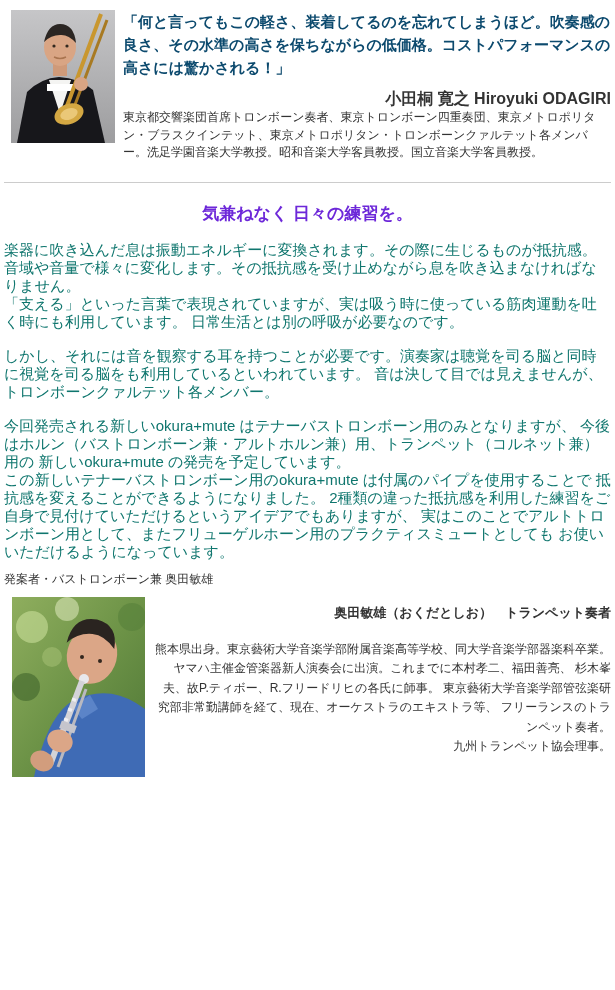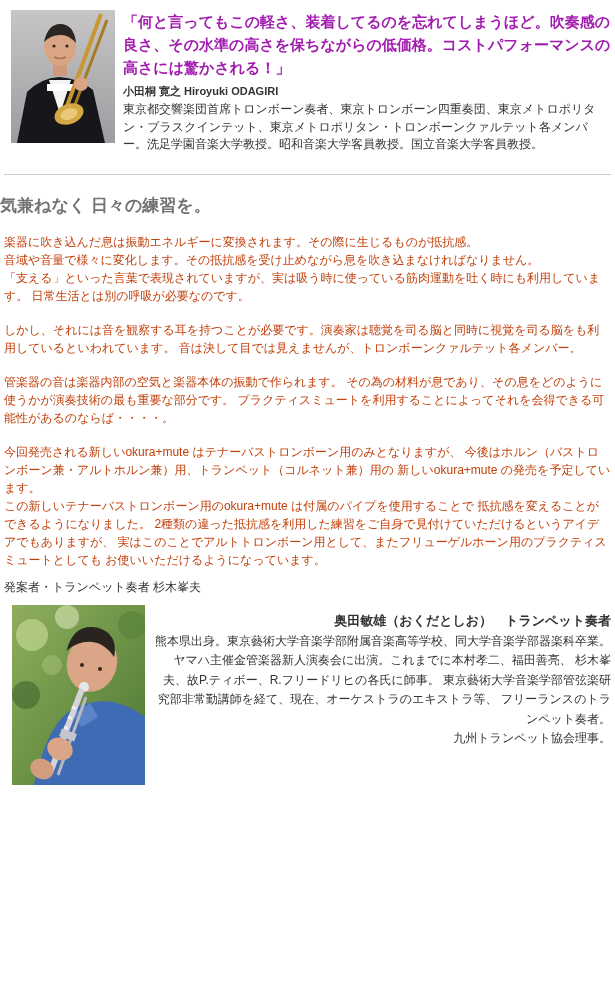--- a/index.html
+++ b/index.html
@@ -14,57 +14,58 @@
   
   .top-section{display:flex;align-items:flex-start;padding:10px 4px 0 11px;}
   .top-photo{flex:0 0 104px;width:104px;height:133px;overflow:hidden;background:#b6b6b8;}
   .top-photo svg{display:block;}
   .top-text{flex:1 1 auto;padding-left:8px;min-width:0;}
   .quote{
     margin:0;
     font-weight:bold;
     font-size:15px;
     line-height:23px;
-    color:#a21caf;
+    color:#0c4a6e;
   }
   .endorser-name{
-    margin:4px 0 0 0;
+    margin:12px 0 0 0;
     font-weight:bold;
-    font-size:11px;
+    font-size:16px;
     line-height:16px;
+    text-align:right;
   }
   .endorser-bio{
     margin:2px 0 7px 0;
     font-size:12px;
     line-height:17.5px;
   }
 
   .divider{
     border:none;
     border-top:1px solid #cccccc;
     margin:13px 4px 0 4px;
     height:0;
   }
 
   
   .article-heading{
     margin:21px 0 0 0;
-    text-align:left;
+    text-align:center;
     font-size:17px;
     line-height:20px;
     font-weight:bold;
-    color:#737373;
+    color:#6d28d9;
   }
   .article{padding:0 4px;}
   .article p{
     margin:16px 0 0 0;
-    font-size:12px;
+    font-size:15px;
     line-height:18px;
     white-space:pre-line;
-    color:#c2410c;
+    color:#0f766e;
   }
   .article p.first{margin-top:17px;}
 
   
   .inventor-label{
     margin:9px 0 0 0;
     padding:0 4px;
     font-size:12px;
     line-height:18px;
     white-space:pre-line;
@@ -73,21 +74,21 @@
   .inventor-photo{flex:0 0 133px;width:133px;height:180px;overflow:hidden;background:#6d8f4d;}
   .inventor-photo svg{display:block;}
   .inventor-text{flex:1 1 auto;padding:6px 0 0 7px;min-width:0;text-align:right;}
   .inventor-title{
     margin:0;
     font-weight:bold;
     font-size:13px;
     line-height:20px;
   }
   .inventor-bio{
-    margin:1px 0 0 0;
+    margin:17px 0 0 0;
     font-size:12px;
     line-height:19.5px;
     white-space:pre-line;
   }
 </style>
 </head>
 <body>
 
 <div class="page">
 
@@ -131,26 +132,25 @@
   </div>
 
   <hr class="divider">
 
   <h2 class="article-heading">気兼ねなく 日々の練習を。</h2>
   <div class="article">
     <p class="first">楽器に吹き込んだ息は振動エネルギーに変換されます。その際に生じるものが抵抗感。
 音域や音量で様々に変化します。その抵抗感を受け止めながら息を吹き込まなければなりません。
 「支える」といった言葉で表現されていますが、実は吸う時に使っている筋肉運動を吐く時にも利用しています。 日常生活とは別の呼吸が必要なのです。</p>
     <p>しかし、それには音を観察する耳を持つことが必要です。演奏家は聴覚を司る脳と同時に視覚を司る脳をも利用しているといわれています。 音は決して目では見えませんが、トロンボーンクァルテット各メンバー。</p>
-    <p>管楽器の音は楽器内部の空気と楽器本体の振動で作られます。 その為の材料が息であり、その息をどのように使うかが演奏技術の最も重要な部分です。 プラクティスミュートを利用することによってそれを会得できる可能性があるのならば・・・・。</p>
     <p>今回発売される新しいokura+mute はテナーバストロンボーン用のみとなりますが、 今後はホルン（バストロンボーン兼・アルトホルン兼）用、トランペット（コルネット兼）用の 新しいokura+mute の発売を予定しています。
 この新しいテナーバストロンボーン用のokura+mute は付属のパイプを使用することで 抵抗感を変えることができるようになりました。 2種類の違った抵抗感を利用した練習をご自身で見付けていただけるというアイデアでもありますが、 実はこのことでアルトトロンボーン用として、またフリューゲルホーン用のプラクティスミュートとしても お使いいただけるようになっています。</p>
   </div>
 
-  <p class="inventor-label">発案者・トランペット奏者 杉木峯夫</p>
+  <p class="inventor-label">発案者・バストロンボーン兼 奥田敏雄</p>
 
   <div class="inventor-section">
     <div class="inventor-photo">
       <svg width="133" height="180" viewBox="0 0 133 180" xmlns="http://www.w3.org/2000/svg">
         <defs>
           <linearGradient id="gleaf" x1="0" y1="0" x2="1" y2="1">
             <stop offset="0" stop-color="#8fae5e"></stop>
             <stop offset="0.5" stop-color="#6d9347"></stop>
             <stop offset="1" stop-color="#4e7636"></stop>
           </linearGradient>

